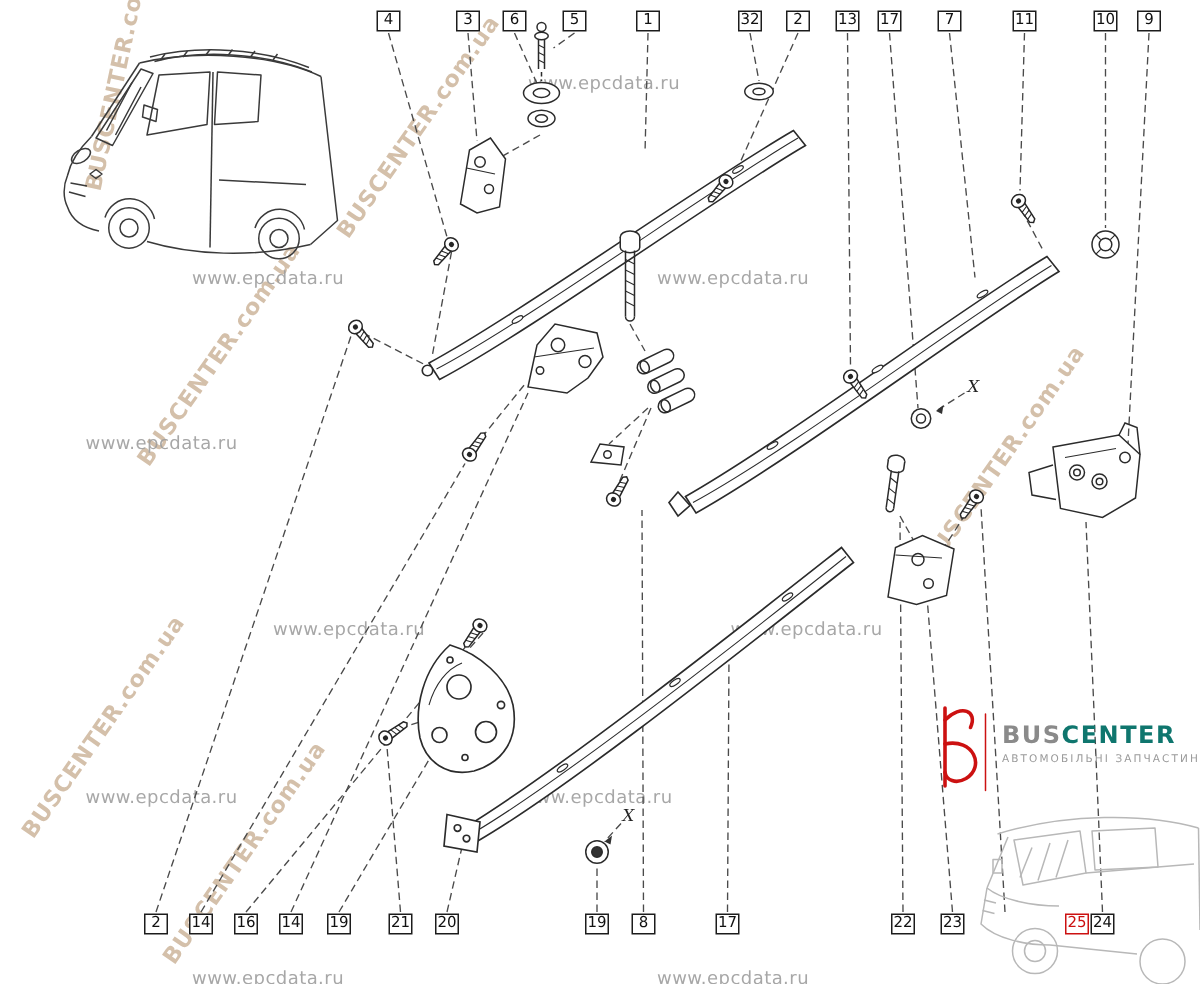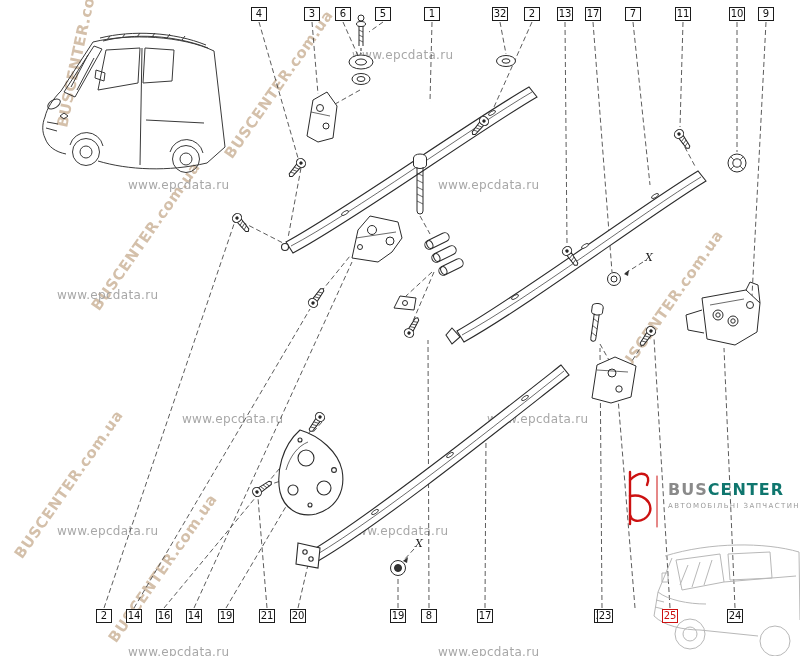--- a/index.html
+++ b/index.html
@@ -17,21 +17,21 @@
   .wm-bus{
     position:absolute;z-index:0;color:#c6ab8e;font-size:15px;font-weight:bold;
     white-space:nowrap;letter-spacing:.6px;opacity:.75;transform-origin:0 50%;
   }
   
   .callout{
     position:absolute;z-index:3;width:16px;height:14px;box-sizing:border-box;
     border:1px solid #1c1c1c;background:#fff;color:#111;
     font-size:10px;line-height:12px;text-align:center;cursor:pointer;
   }
-  .callout.highlight{border-color:#cc1111;color:#cc1111;}
+  .callout.highlight{border-color:#cc1111;color:#cc1111;margin-left:48px;}
   
   .logo{position:absolute;left:604px;top:464px;z-index:2;display:flex;align-items:flex-start;}
   .logo-text{margin-left:6px;padding-top:18px;}
   .logo-name{font-size:16px;font-weight:bold;letter-spacing:1px;line-height:16px;}
   .logo-name .bus{color:#8a8a8a;}
   .logo-name .center{color:#0f766e;}
   .logo-sub{font-size:7px;color:#9a9a9a;letter-spacing:1.4px;margin-top:4px;white-space:nowrap;}
 </style>
 </head>
 <body>
@@ -359,17 +359,17 @@
   <div class="callout" style="left:126px;top:609px">14</div>
   <div class="callout" style="left:156px;top:609px">16</div>
   <div class="callout" style="left:186px;top:609px">14</div>
   <div class="callout" style="left:218px;top:609px">19</div>
   <div class="callout" style="left:259px;top:609px">21</div>
   <div class="callout" style="left:290px;top:609px">20</div>
   <div class="callout" style="left:390px;top:609px">19</div>
   <div class="callout" style="left:421px;top:609px">8</div>
   <div class="callout" style="left:477px;top:609px">17</div>
   <div class="callout" style="left:594px;top:609px">22</div>
-  <div class="callout" style="left:597px;top:609px">23</div>
+  <div class="callout" style="left:627px;top:609px">23</div>
   <div class="callout highlight" style="left:662px;top:609px">25</div>
   <div class="callout" style="left:727px;top:609px">24</div>
 
 </div>
 
 </body></html>

